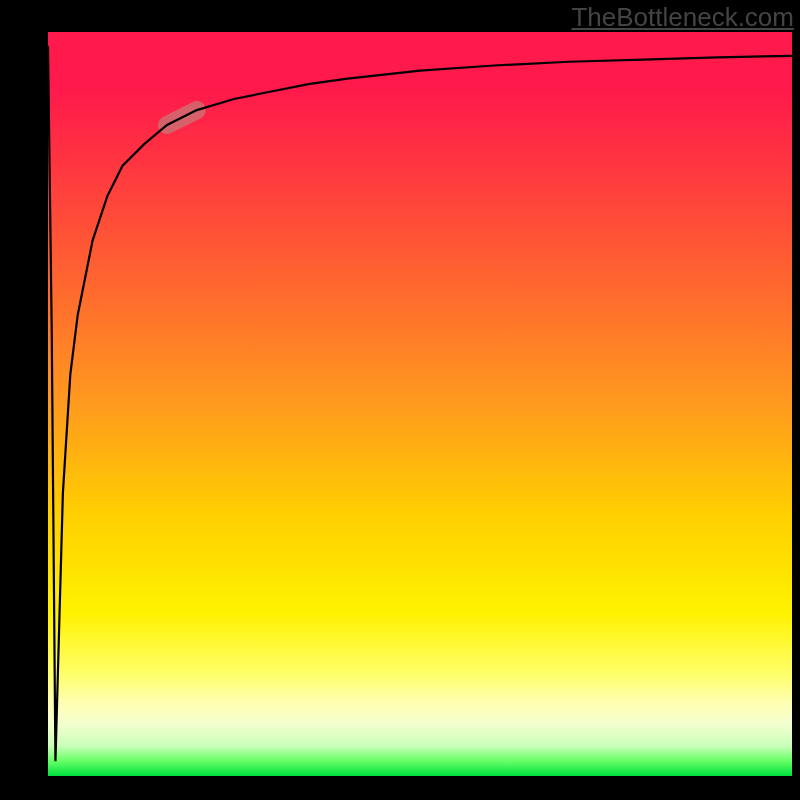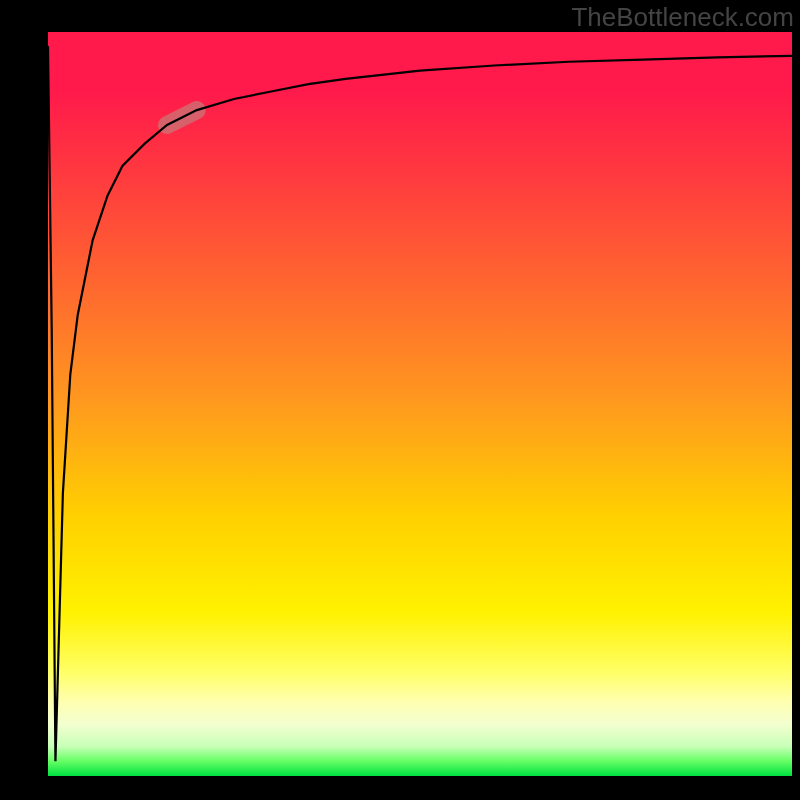--- a/index.html
+++ b/index.html
@@ -40,20 +40,21 @@
   }
   .watermark {
     position: absolute;
     right: 6px;
     top: 2px;
     font-size: 26px;
     font-weight: 400;
     color: #444;
     mix-blend-mode: normal;
     user-select: none;
+    text-decoration: underline;
   }
   svg.curve {
     position: absolute;
     left: 0;
     top: 0;
     width: 744px;
     height: 744px;
     overflow: visible;
   }
   .curve-line {

